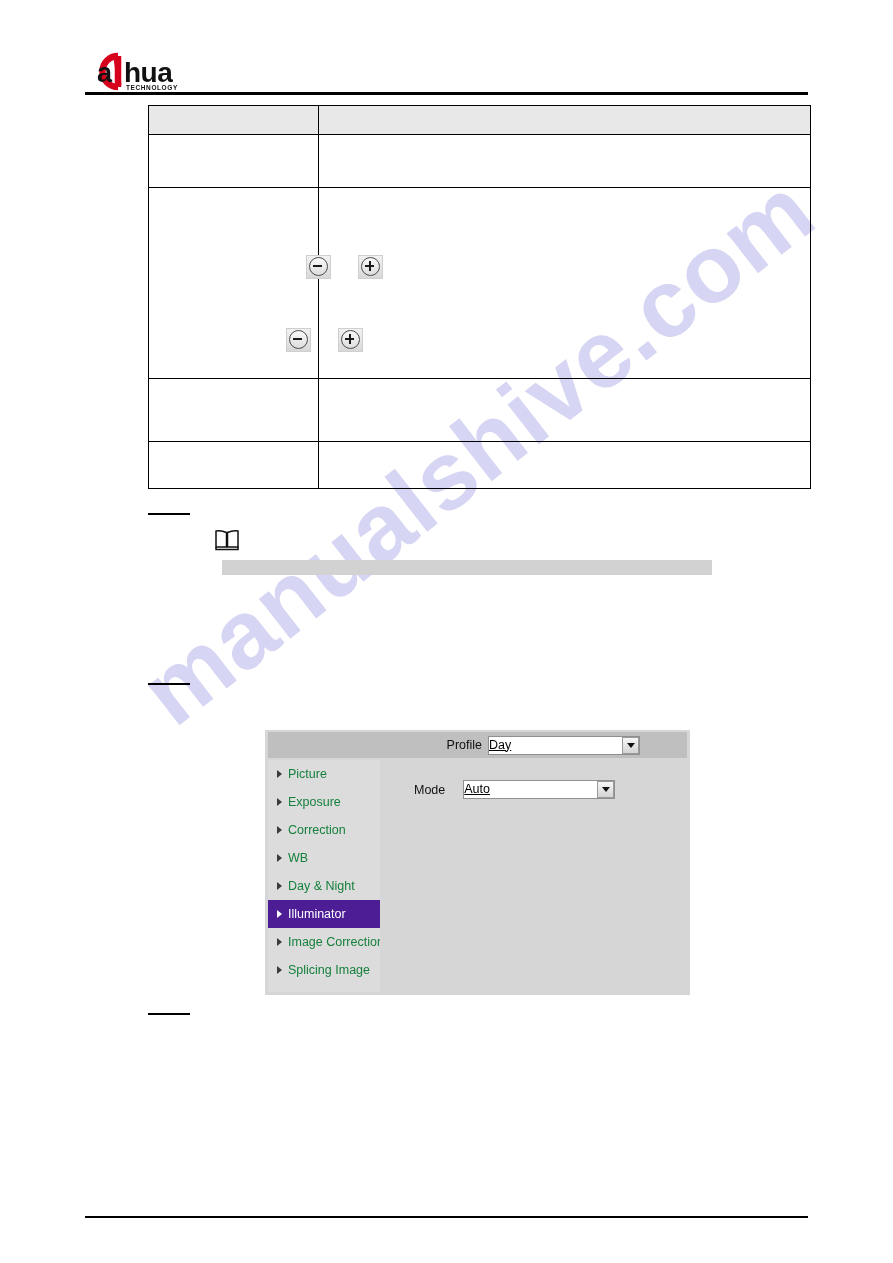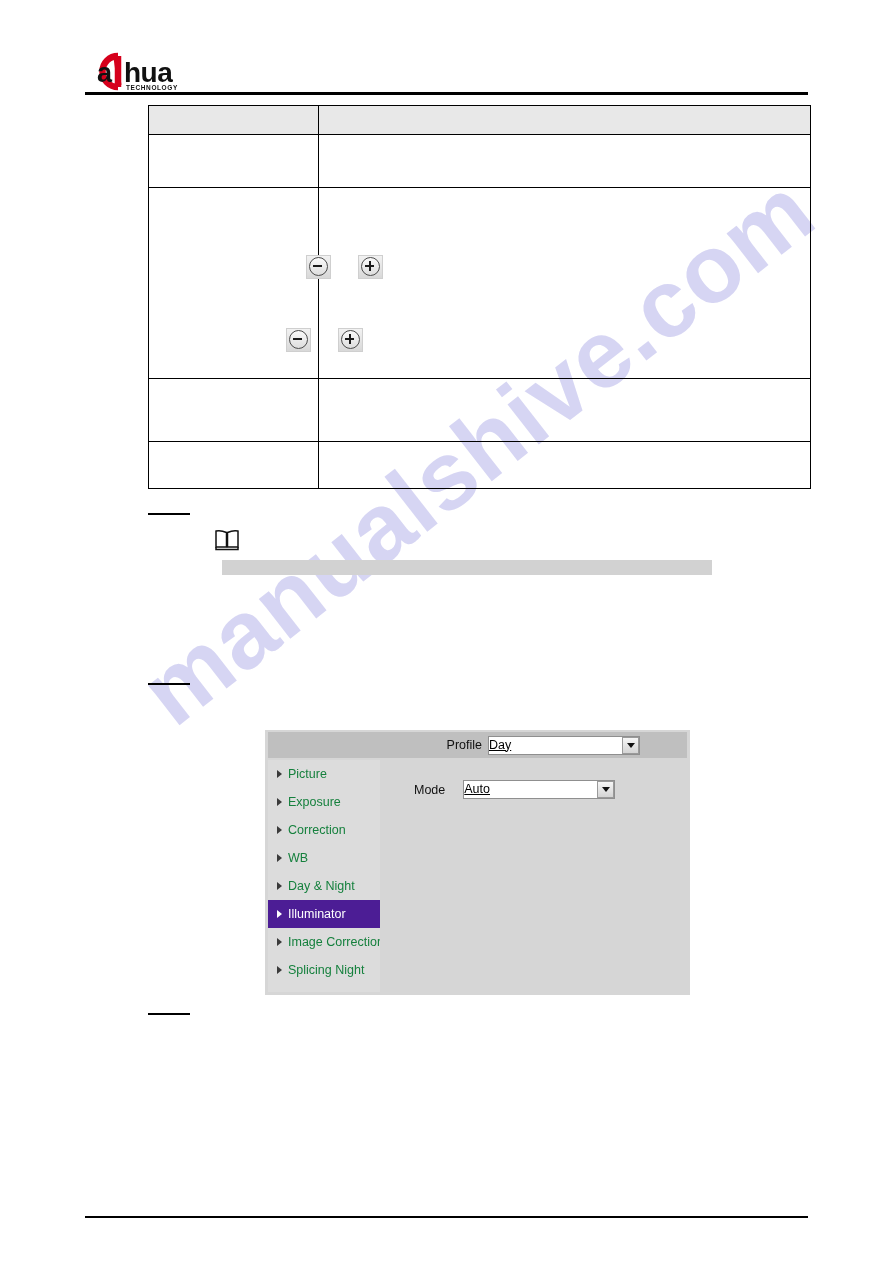--- a/index.html
+++ b/index.html
@@ -452,21 +452,21 @@
       <div class="nav-item selected">
         <span class="caret"></span>
         <span>Illuminator</span>
       </div>
       <div class="nav-item">
         <span class="caret"></span>
         <span>Image Correction</span>
       </div>
       <div class="nav-item">
         <span class="caret"></span>
-        <span>Splicing Night</span>
+        <span>Splicing Image</span>
       </div>
     </div>
 
     <div id="panel-content">
       <div id="mode-row" class="field-row">
         <span class="field-label">Mode</span>
         <span class="combo">
           <span class="combo-value">Auto</span>
           <span class="combo-arrow">
               <span class="tri"></span>

